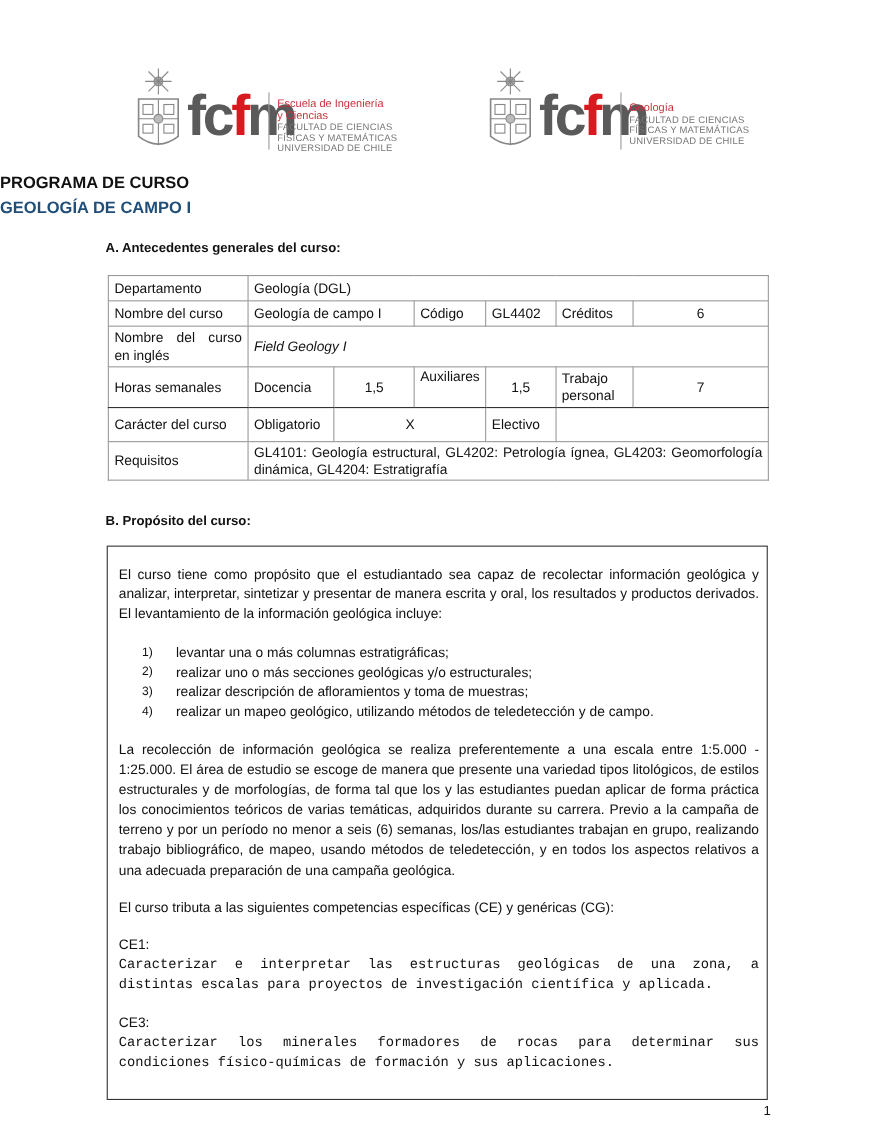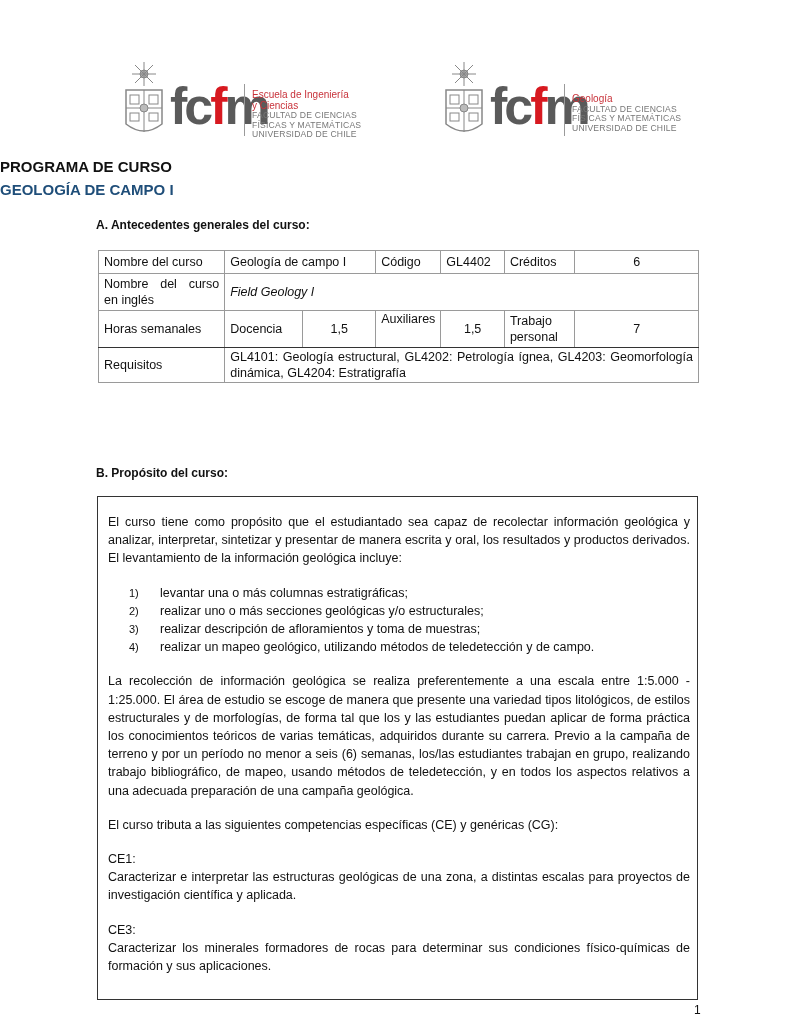--- a/index.html
+++ b/index.html
@@ -35,21 +35,21 @@
   .ital { font-style: italic; }
   .top { vertical-align: top !important; }
   .box { position: absolute; left: 97px; top: 496px; width: 599px; height: 502px; border: 1.5px solid #333; }
   .box-inner { position: absolute; left: 10px; top: 16px; width: 582px; font-size: 12.5px; line-height: 18.2px; text-align: justify; }
   .box-inner p { margin: 0 0 16px 0; }
   ol.list { list-style: none; margin: 0 0 16px 0; padding: 0; }
   ol.list li { display: flex; line-height: 18.2px; }
   ol.list .num { width: 52px; padding-left: 21px; box-sizing: border-box; font-size: 11px; }
   .ce { display: flex; margin-bottom: 16px; flex-direction: column; }
   .ce .code { width: 36px; flex-shrink: 0; }
-  .ce .text { text-align: justify; }
+  .ce .text { text-align: justify; font-family: Liberation Mono, monospace; }
   .page-num { position: absolute; left: 694px; top: 1003px; font-size: 12px; }
 </style>
 </head>
 <body>
 
 <div class="logo logo-left">
   <svg class="crest" viewBox="0 0 44 78">
     <g stroke="#888" stroke-width="1" fill="none">
       <circle cx="22" cy="12" r="4" fill="#aaa"></circle>
       <line x1="22" y1="0" x2="22" y2="24"></line>
@@ -114,40 +114,51 @@
   <colgroup>
     <col style="width:129px">
       <col style="width:79px">
       <col style="width:75px">
     <col style="width:54px">
       <col style="width:64px">
       <col style="width:71px">
       <col style="width:129px">
   </colgroup>
   <tbody>
+      <tr class="r1">
+    <td>Departamento</td>
+    <td colspan="6">Geología (DGL)</td>
+  </tr>
   <tr class="r2">
     <td>Nombre del curso</td>
     <td colspan="2">Geología de campo I</td>
     <td>Código</td>
     <td>GL4402</td>
     <td>Créditos</td>
     <td class="c">6</td>
   </tr>
   <tr class="r3">
     <td class="just">Nombre del curso en inglés</td>
     <td colspan="6" class="ital">Field Geology I</td>
   </tr>
   <tr class="r4">
     <td>Horas semanales</td>
     <td>Docencia</td>
     <td class="c">1,5</td>
     <td colspan="1" class="top" style="border-right:none">Auxiliares</td>
     <td class="c">1,5</td>
     <td style="line-height:16px">Trabajo personal</td>
     <td class="c">7</td>
+  </tr>
+  <tr class="r5">
+    <td>Carácter del curso</td>
+    <td>Obligatorio</td>
+    <td colspan="2" class="c">X</td>
+    <td>Electivo</td>
+    <td colspan="2"></td>
   </tr>
   <tr class="r6">
     <td>Requisitos</td>
     <td colspan="6" class="just">GL4101: Geología estructural, GL4202: Petrología ígnea, GL4203: Geomorfología dinámica, GL4204: Estratigrafía</td>
   </tr>
 </tbody>
   </table>
 
 <div class="section-h sb">B. Propósito del curso:</div>
 

